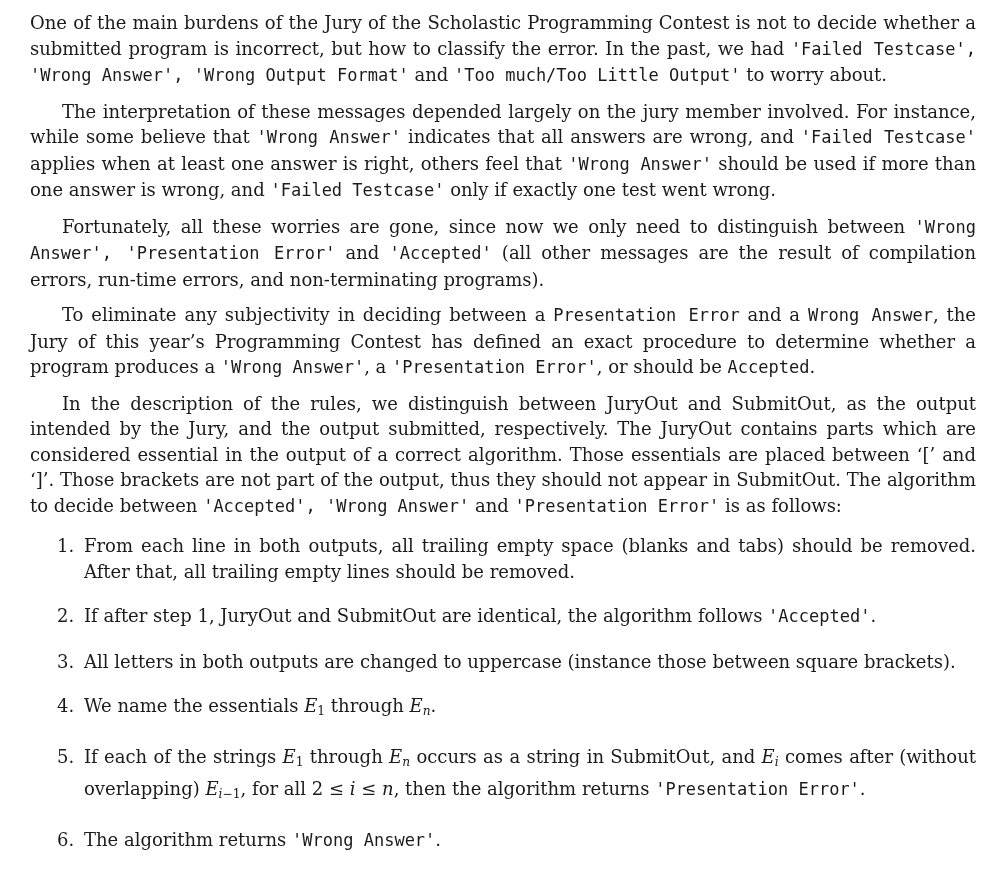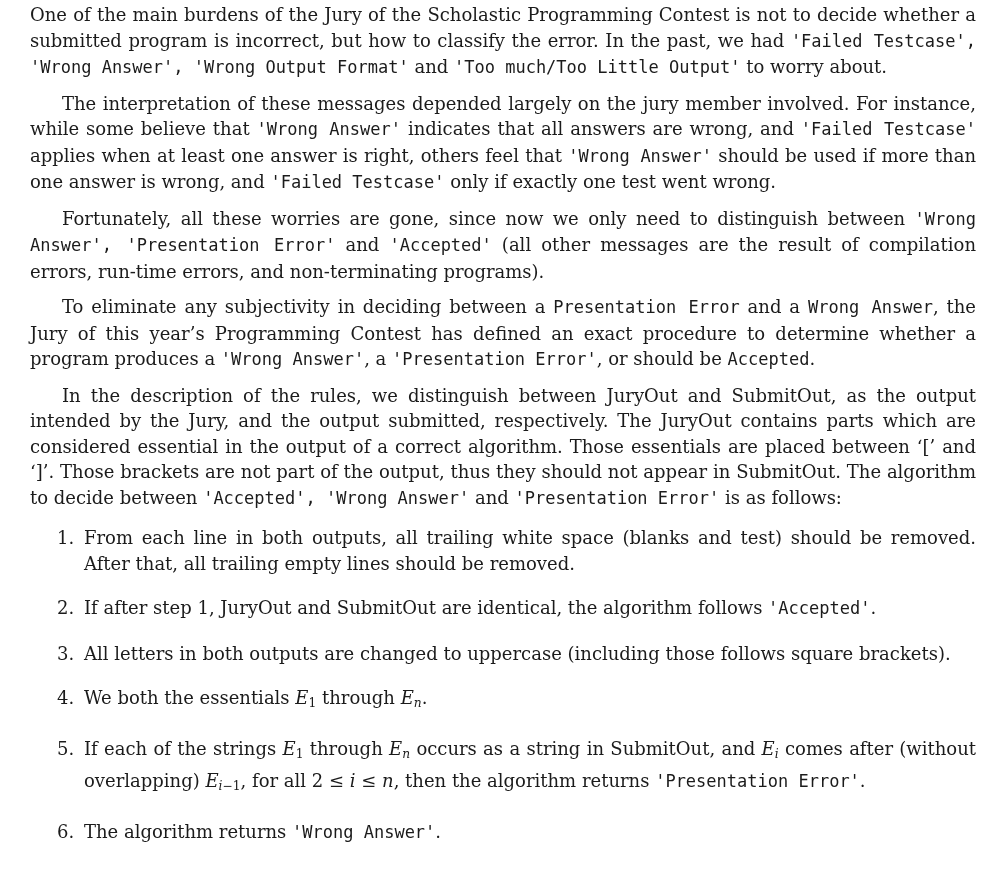--- a/index.html
+++ b/index.html
@@ -4,21 +4,21 @@
 <style>
   html, body {
     margin: 0;
     padding: 0;
     background: #ffffff;
   }
   .page {
     width: 1006px;
     height: 894px;
     box-sizing: border-box;
-    padding: 2px 30px 10px 30px;
+    padding: 10px 30px 10px 30px;
     overflow: hidden;
     background: #ffffff;
     color: #1b1b1b;
     font-family: "DejaVu Serif", serif;
     font-size: 18px;
     line-height: 25.5px;
     text-align: justify;
   }
   .para {
     margin: 0 0 10px 0;
@@ -61,20 +61,20 @@
 </head>
 <body>
 
 <div class="page">
     <div class="para"><span class="seg-rm">One of the main burdens of the Jury of the Scholastic Programming Contest is not to decide whether a submitted program is incorrect, but how to classify the error. In the past, we had </span><span class="seg-tt">'Failed Testcase', 'Wrong Answer', 'Wrong Output Format'</span><span class="seg-rm"> and </span><span class="seg-tt">'Too much/Too Little Output'</span><span class="seg-rm"> to worry about.</span></div>
     <div class="para indent"><span class="seg-rm">The interpretation of these messages depended largely on the jury member involved. For instance, while some believe that </span><span class="seg-tt">'Wrong Answer'</span><span class="seg-rm"> indicates that all answers are wrong, and </span><span class="seg-tt">'Failed Testcase'</span><span class="seg-rm"> applies when at least one answer is right, others feel that </span><span class="seg-tt">'Wrong Answer'</span><span class="seg-rm"> should be used if more than one answer is wrong, and </span><span class="seg-tt">'Failed Testcase'</span><span class="seg-rm"> only if exactly one test went wrong.</span></div>
     <div class="para indent"><span class="seg-rm">Fortunately, all these worries are gone, since now we only need to distinguish between </span><span class="seg-tt">'Wrong Answer', 'Presentation Error'</span><span class="seg-rm"> and </span><span class="seg-tt">'Accepted'</span><span class="seg-rm"> (all other messages are the result of compilation errors, run-time errors, and non-terminating programs).</span></div>
     <div class="para indent"><span class="seg-rm">To eliminate any subjectivity in deciding between a </span><span class="seg-tt">Presentation Error</span><span class="seg-rm"> and a </span><span class="seg-tt">Wrong Answer</span><span class="seg-rm">, the Jury of this year’s Programming Contest has defined an exact procedure to determine whether a program produces a </span><span class="seg-tt">'Wrong Answer'</span><span class="seg-rm">, a </span><span class="seg-tt">'Presentation Error'</span><span class="seg-rm">, or should be </span><span class="seg-tt">Accepted</span><span class="seg-rm">.</span></div>
     <div class="para indent"><span class="seg-rm">In the description of the rules, we distinguish between JuryOut and SubmitOut, as the output intended by the Jury, and the output submitted, respectively. The JuryOut contains parts which are considered essential in the output of a correct algorithm. Those essentials are placed between ‘[’ and ‘]’. Those brackets are not part of the output, thus they should not appear in SubmitOut. The algorithm to decide between </span><span class="seg-tt">'Accepted', 'Wrong Answer'</span><span class="seg-rm"> and </span><span class="seg-tt">'Presentation Error'</span><span class="seg-rm"> is as follows:</span></div>
     <div class="list">
-      <div class="list-item"><span class="item-num">1.</span><span class="seg-rm">From each line in both outputs, all trailing white space (blanks and test) should be removed. After that, all trailing empty lines should be removed.</span></div>
+      <div class="list-item"><span class="item-num">1.</span><span class="seg-rm">From each line in both outputs, all trailing empty space (blanks and tabs) should be removed. After that, all trailing empty lines should be removed.</span></div>
       <div class="list-item"><span class="item-num">2.</span><span class="seg-rm">If after step 1, JuryOut and SubmitOut are identical, the algorithm follows </span><span class="seg-tt">'Accepted'</span><span class="seg-rm">.</span></div>
-      <div class="list-item"><span class="item-num">3.</span><span class="seg-rm">All letters in both outputs are changed to uppercase (including those follows square brackets).</span></div>
-      <div class="list-item"><span class="item-num">4.</span><span class="seg-rm">We both the essentials </span><span class="seg-mi">E</span><span class="seg-sub">1</span><span class="seg-rm"> through </span><span class="seg-mi">E</span><span class="seg-subit">n</span><span class="seg-rm">.</span></div>
+      <div class="list-item"><span class="item-num">3.</span><span class="seg-rm">All letters in both outputs are changed to uppercase (instance those between square brackets).</span></div>
+      <div class="list-item"><span class="item-num">4.</span><span class="seg-rm">We name the essentials </span><span class="seg-mi">E</span><span class="seg-sub">1</span><span class="seg-rm"> through </span><span class="seg-mi">E</span><span class="seg-subit">n</span><span class="seg-rm">.</span></div>
       <div class="list-item"><span class="item-num">5.</span><span class="seg-rm">If each of the strings </span><span class="seg-mi">E</span><span class="seg-sub">1</span><span class="seg-rm"> through </span><span class="seg-mi">E</span><span class="seg-subit">n</span><span class="seg-rm"> occurs as a string in SubmitOut, and </span><span class="seg-mi">E</span><span class="seg-subit">i</span><span class="seg-rm"> comes after (without overlapping) </span><span class="seg-mi">E</span><span class="seg-subit">i</span><span class="seg-sub">−1</span><span class="seg-rm">, for all 2 ≤ </span><span class="seg-mi">i</span><span class="seg-rm"> ≤ </span><span class="seg-mi">n</span><span class="seg-rm">, then the algorithm returns </span><span class="seg-tt">'Presentation Error'</span><span class="seg-rm">.</span></div>
       <div class="list-item"><span class="item-num">6.</span><span class="seg-rm">The algorithm returns </span><span class="seg-tt">'Wrong Answer'</span><span class="seg-rm">.</span></div>
     </div>
   </div>
 
 </body></html>

